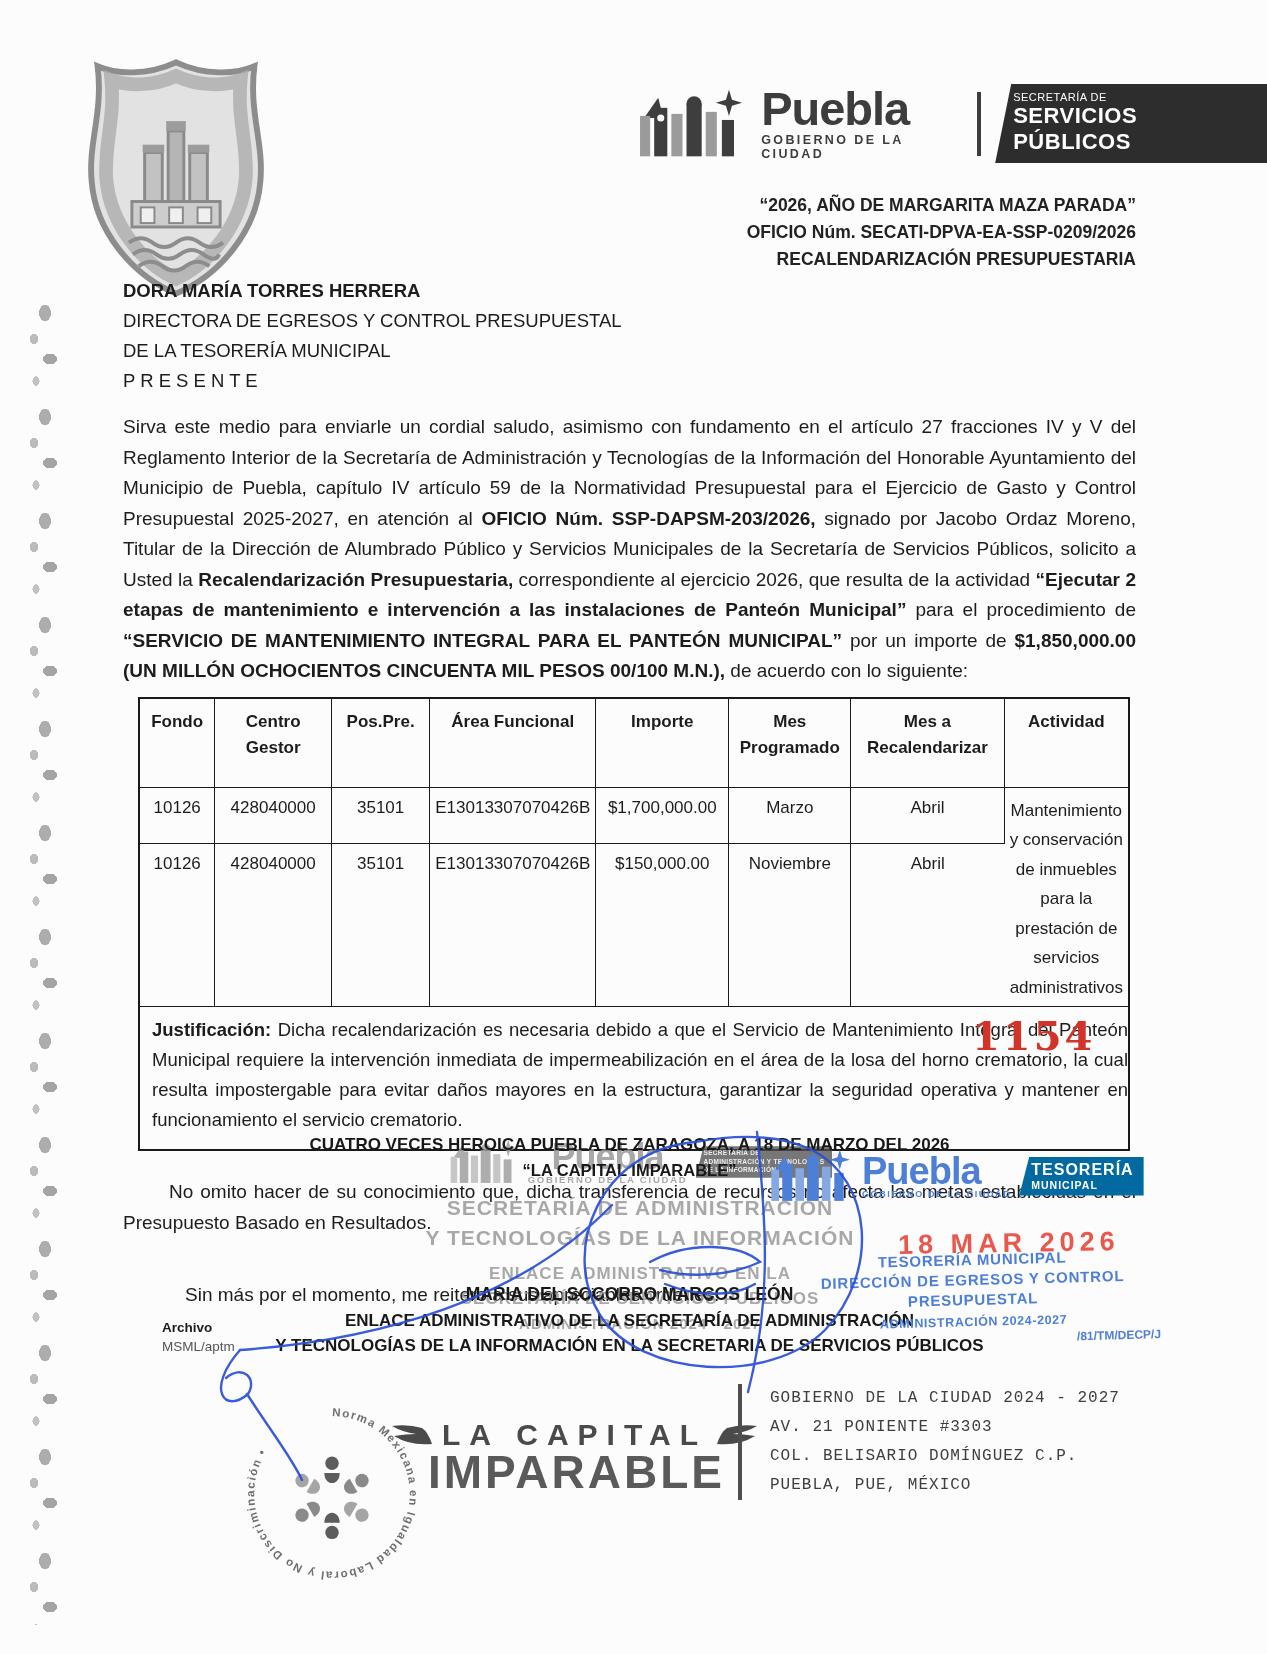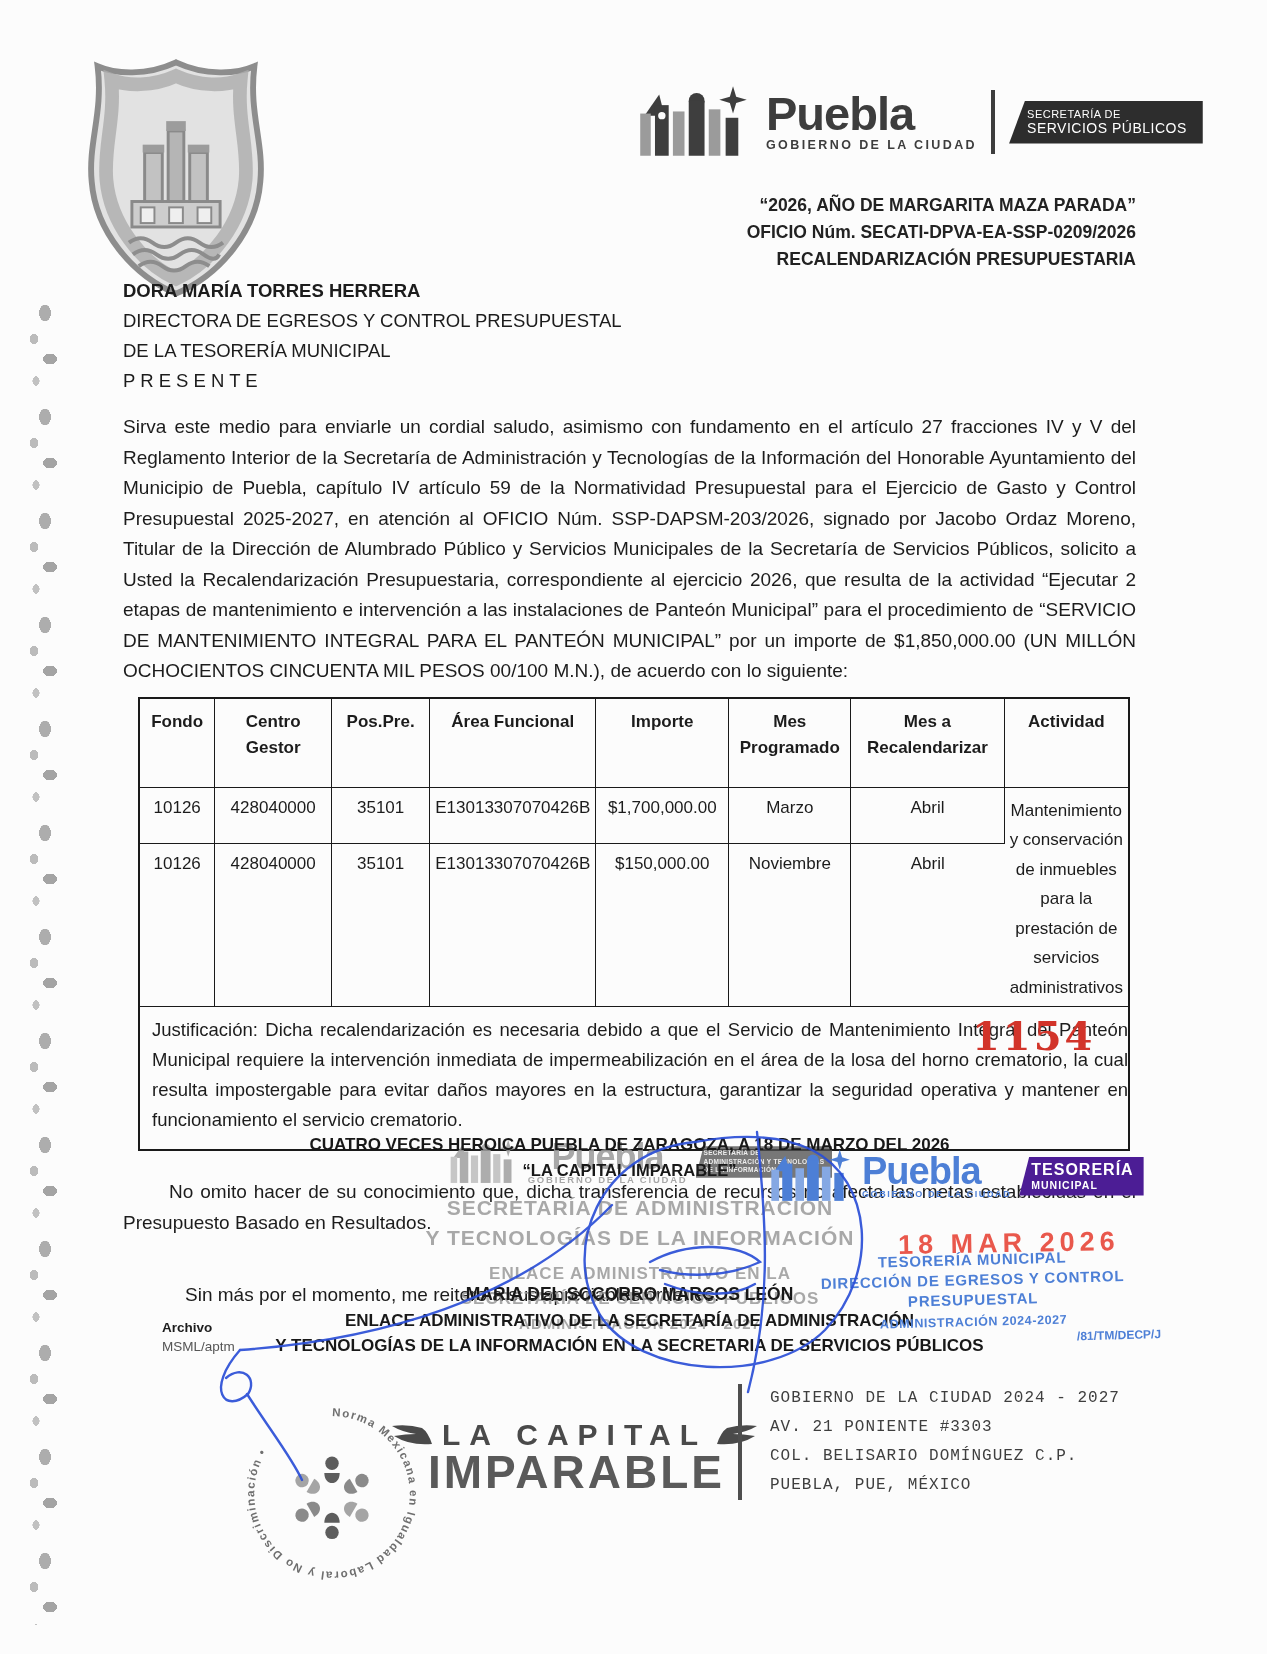--- a/index.html
+++ b/index.html
@@ -20,34 +20,34 @@
 
   
   .brand-header{position:absolute;left:636px;top:84px;display:flex;align-items:center;gap:14px;}
   .wordmark-blk{display:flex;flex-direction:column;align-items:flex-start;}
   .wordmark{font-size:47px;font-weight:800;color:#3d3d3d;letter-spacing:-1px;line-height:44px;}
   .tagline{font-size:12.5px;font-weight:700;color:#3d3d3d;letter-spacing:2.4px;margin-top:2px;}
   .brand-divider{width:4px;height:64px;background:#3d3d3d;}
   .badge-black{background:#2d2d2d;color:#fff;padding:7px 16px 8px 18px;
      clip-path:polygon(16px 0,100% 0,100% 100%,0 100%);}
   .badge-black .b1{font-size:11px;letter-spacing:.5px;}
-  .badge-black .b2{font-size:14px;font-weight:400;letter-spacing:.5px;}
+  .badge-black .b2{font-size:22px;font-weight:700;letter-spacing:.5px;}
 
   .head-lines{position:absolute;left:560px;top:192px;width:576px;text-align:right;
      font-weight:700;font-size:17.5px;line-height:27px;color:#222;}
 
   
   .main-col{position:absolute;left:123px;top:276px;width:1013px;}
   .recipient{font-size:18.5px;line-height:30px;}
   .recipient .r-name{font-weight:700;}
   .para{font-size:19px;line-height:30.5px;text-align:justify;margin:0;}
   .p1{margin-top:16px;}
   .p2{margin-top:26px;text-indent:46px;}
   .p3{margin-top:42px;padding-left:62px;text-align:left;}
-  .bold{font-weight:400;}
+  .bold{font-weight:700;}
 
   
   .tbl-wrap{margin-top:10px;margin-left:15px;width:988px;border:2px solid #1a1a1a;}
   table{border-collapse:collapse;width:100%;font-size:17px;}
   th,td{padding:4px 5px;text-align:center;vertical-align:top;}
   th{font-weight:700;white-space:pre-line;line-height:26px;padding-top:10px;padding-bottom:26px;
      border-bottom:1.6px solid #1a1a1a;}
   th:not(:last-child),td:not(:last-child){border-right:1.6px solid #1a1a1a;}
   tr.row1 td{border-bottom:1.4px solid #1a1a1a;}
   tbody td{line-height:28px;padding-top:6px;}
@@ -75,21 +75,21 @@
   .g-l2{font-size:21px;font-weight:700;letter-spacing:1px;margin-top:6px;}
   .g-l3{font-size:17px;font-weight:700;letter-spacing:1px;margin-top:14px;}
   .g-l4{font-size:17px;font-weight:700;letter-spacing:1px;margin-top:5px;}
   .g-l5{font-size:15px;font-weight:700;letter-spacing:1px;margin-top:6px;}
 
   
   .stamp-blue{position:absolute;left:768px;top:1148px;width:410px;z-index:6;color:#4d7fd6;}
   .stamp-blue .row{display:flex;align-items:center;gap:8px;}
   .bl-wordmark{font-size:38px;font-weight:800;letter-spacing:-1px;color:#4d7fd6;line-height:36px;}
   .bl-tagline{font-size:9px;font-weight:700;letter-spacing:1.6px;color:#4d7fd6;}
-  .bl-box{background:#4c1d95;color:#fff;padding:4px 10px 5px 12px;text-align:left;
+  .bl-box{background:#0369a1;color:#fff;padding:4px 10px 5px 12px;text-align:left;
      clip-path:polygon(10px 0,100% 0,100% 100%,0 100%);}
   .bl-box .t1{font-size:16px;font-weight:800;letter-spacing:1px;}
   .bl-box .t2{font-size:10.5px;font-weight:700;letter-spacing:1px;}
   .bl-lines{margin-top:46px;text-align:center;font-weight:700;transform:rotate(-1.5deg);}
   .bl-lines .a{font-size:15px;line-height:20px;letter-spacing:.8px;}
   .bl-lines .b{font-size:12.5px;line-height:18px;letter-spacing:.6px;margin-top:3px;}
   .bl-lines .c{font-size:12px;text-align:right;padding-right:18px;margin-top:1px;}
 
   
   .sig-a{position:absolute;left:123px;top:1128px;width:1013px;text-align:center;z-index:5;

